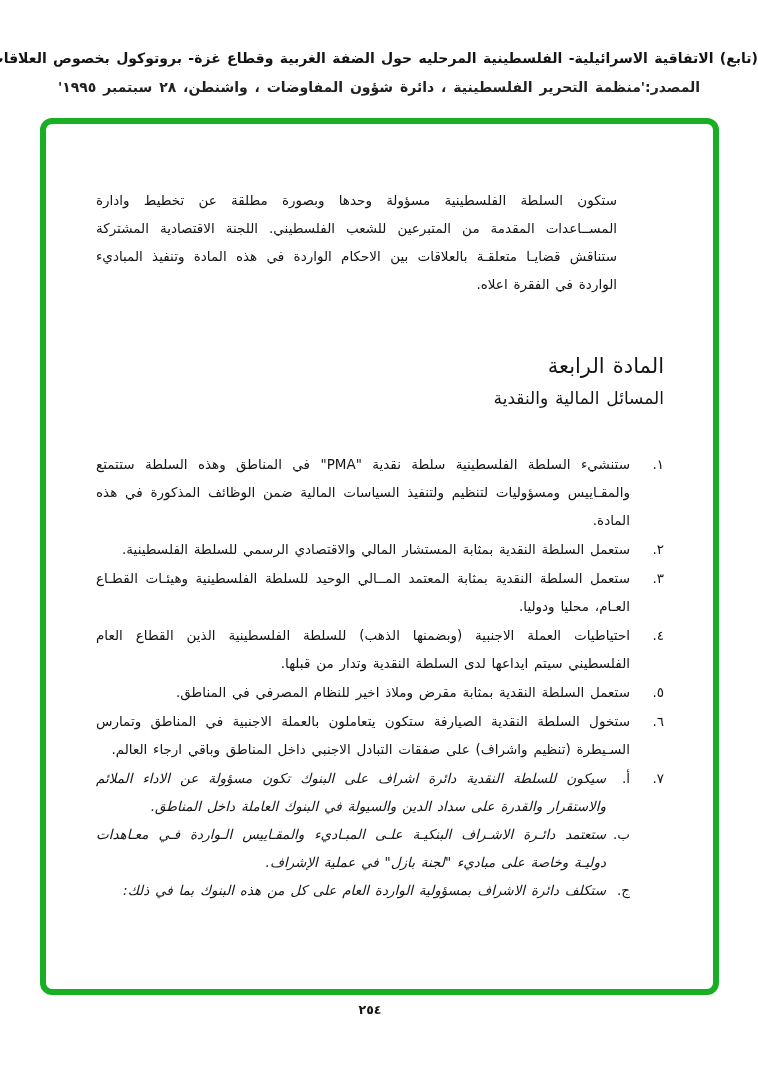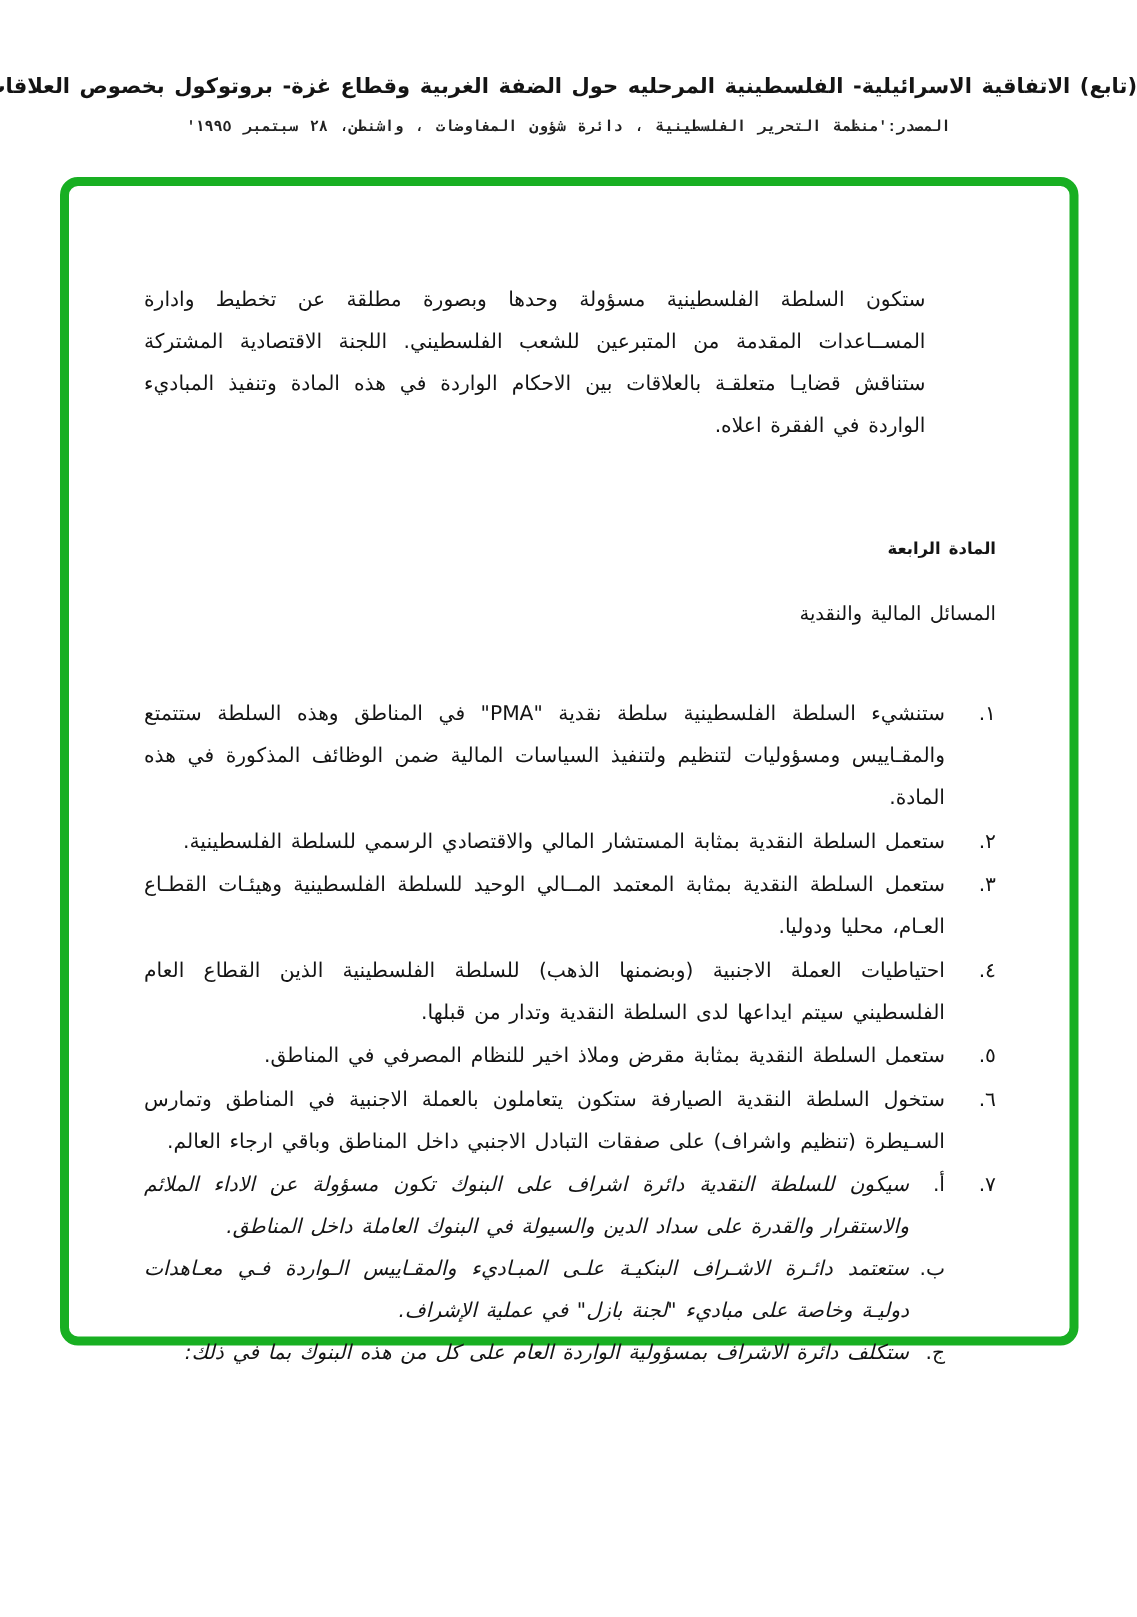--- a/index.html
+++ b/index.html
@@ -27,33 +27,32 @@
   }
   .header-title {
     font-size: 14px;
     font-weight: bold;
     white-space: nowrap;
     letter-spacing: 0.2px;
     word-spacing: 1.5px;
   }
   .header-source {
     margin-top: 13px;
-    font-size: 10px;
+    font-size: 14px;
     font-weight: bold;
     color: #222;
     word-spacing: 2px;
-    font-family: Liberation Mono, monospace;
   }
   
   .frame {
     position: absolute;
     left: 40px;
     top: 118px;
     width: 679px;
-    height: 779px;
+    height: 877px;
     box-sizing: border-box;
     border: 6px solid var(--frame-green, #18af22);
     border-radius: 12px;
     background: #ffffff;
   }
   .content {
     position: absolute;
     top: 0;
     right: 0;
     left: 0;
@@ -62,26 +61,26 @@
     font-size: 13.5px;
     line-height: 28px;
     word-spacing: 1.5px;
   }
   .intro {
     margin: 62px 47px 0 0;
     text-align: justify;
   }
   .section-title {
     margin-top: 54px;
-    font-size: 11px;
-    font-weight: bold;
+    font-size: 21px;
+    font-weight: normal;
   }
   .section-subtitle {
-    margin-top: 16px;
-    font-size: 13px;
+    margin-top: 4px;
+    font-size: 17px;
   }
   .articles {
     margin-top: 38px;
   }
   .item {
     display: flex;
     margin-bottom: 1px;
   }
   .item .num {
     flex: 0 0 34px;
@@ -179,14 +178,15 @@
               <span class="slabel">ج.</span>
               <span class="stext">ستكلف دائرة الاشراف بمسؤولية الواردة العام على كل من هذه البنوك بما في ذلك:</span>
             </span>
           </span>
         </div>
 
       </div>
     </div>
   </div>
 
+  <div class="page-number">٢٥٤</div>
 
 </div>
 
 </body></html>

